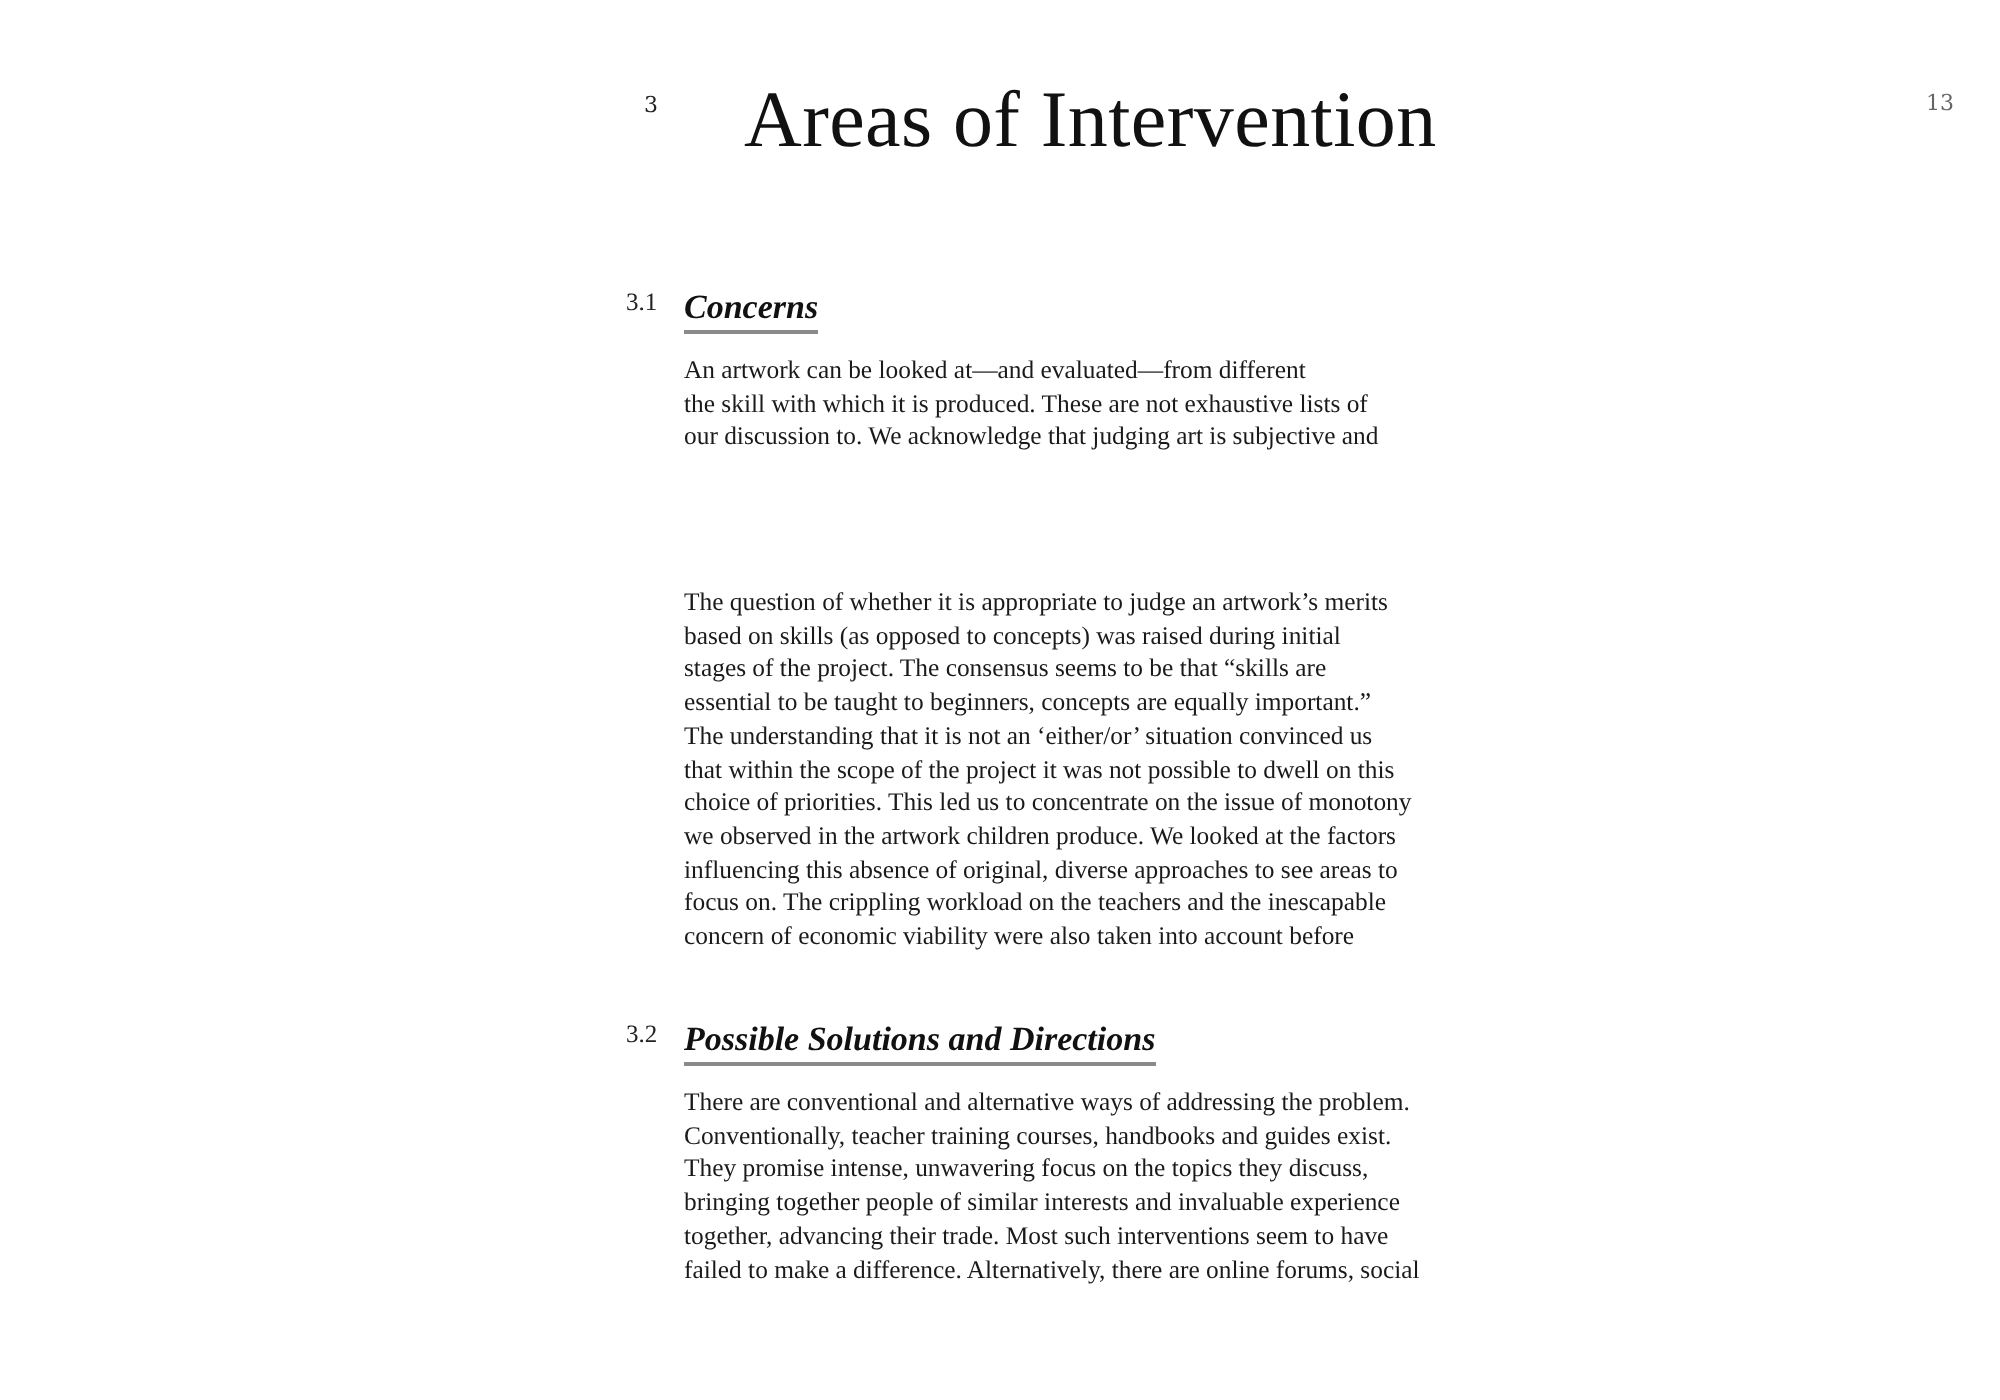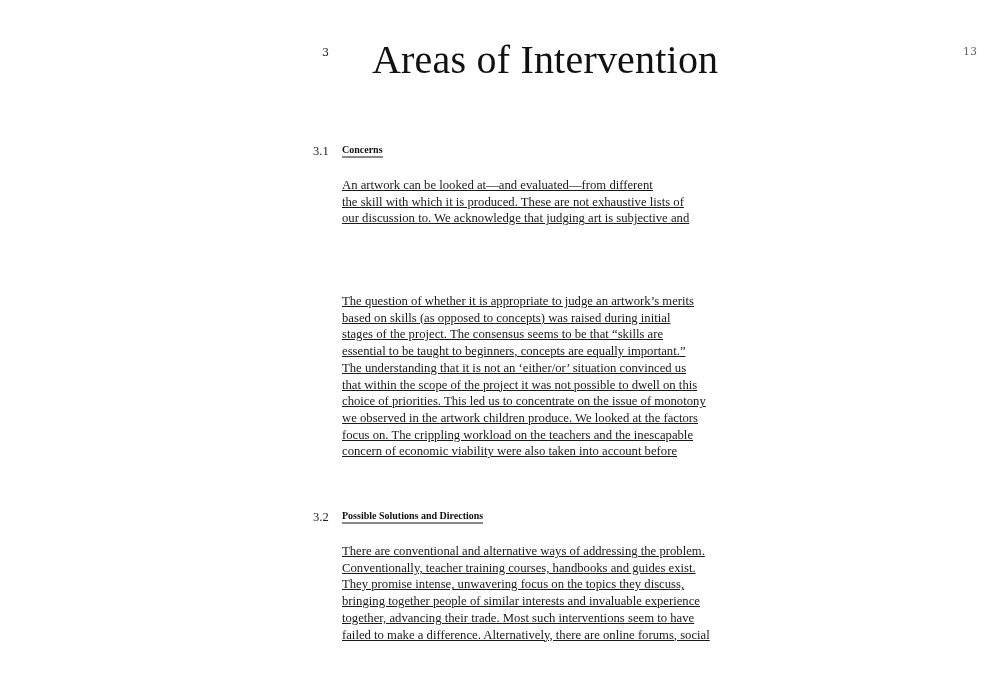--- a/index.html
+++ b/index.html
@@ -6,26 +6,26 @@
   body { width: 1000px; height: 700px; position: relative; overflow: hidden;
          font-family: "DejaVu Serif", "Liberation Serif", serif; color: #1a1a1a; }
   .chapter { position: absolute; left: 322px; top: 36px; }
   .chapter-num { position: absolute; left: 0; top: 10px; font-size: 11px; color: #222; }
   .chapter-title { position: absolute; left: 18px; top: 0; font-size: 40px; white-space: nowrap;
                    font-family: "Liberation Serif", "DejaVu Serif", serif; letter-spacing: 0.2px; color: #111; margin-left: 32px; }
   .page-num { position: absolute; left: 963px; top: 45px; font-size: 11px; color: #666; }
   .section { position: absolute; left: 313px; }
   .sec-num { position: absolute; left: 0; top: 0; font-size: 12.5px; color: #222;
              font-family: "Liberation Serif", "DejaVu Serif", serif; }
-  .sec-title { position: absolute; left: 29px; top: 0; font-size: 10px; font-weight: bold; white-space: nowrap;
+  .sec-title { position: absolute; left: 29px; top: 0; font-size: 17px; font-weight: bold; white-space: nowrap;
                font-family: "Liberation Serif", "DejaVu Serif", serif; border-bottom: 2px solid #8a8a8a;
-               padding-bottom: 1px; color: #111; }
+               padding-bottom: 1px; color: #111; font-style: italic; }
   .para { position: absolute; left: 342px; width: 410px; font-size: 12.7px; line-height: 16.7px;
           font-family: "Liberation Serif", "DejaVu Serif", serif; color: #1a1a1a; }
-  .para span.line { display: block; white-space: nowrap; text-decoration: underline; }
+  .para span.line { display: block; white-space: nowrap; }
 </style>
 </head>
 <body>
 
 <div class="chapter">
   <span class="chapter-num">3</span>
   <span class="chapter-title">Areas of Intervention</span>
 </div>
 
 <div class="page-num">13</div>
@@ -43,20 +43,21 @@
 
 <div class="para" style="top:293px;">
   <span class="line">The question of whether it is appropriate to judge an artwork’s merits</span>
   <span class="line">based on skills (as opposed to concepts) was raised during initial</span>
   <span class="line">stages of the project. The consensus seems to be that “skills are</span>
   <span class="line">essential to be taught to beginners, concepts are equally important.”</span>
   <span class="line">The understanding that it is not an ‘either/or’ situation convinced us</span>
   <span class="line">that within the scope of the project it was not possible to dwell on this</span>
   <span class="line">choice of priorities. This led us to concentrate on the issue of monotony</span>
   <span class="line">we observed in the artwork children produce. We looked at the factors</span>
+  <span class="line">influencing this absence of original, diverse approaches to see areas to</span>
   <span class="line">focus on. The crippling workload on the teachers and the inescapable</span>
   <span class="line">concern of economic viability were also taken into account before</span>
 </div>
 
 <div class="section" style="top:510px;">
   <span class="sec-num">3.2</span>
   <span class="sec-title">Possible Solutions and Directions</span>
 </div>
 
 <div class="para" style="top:543px;">

